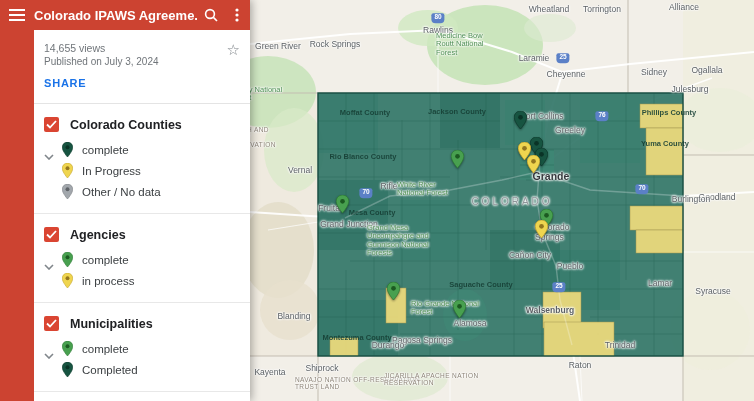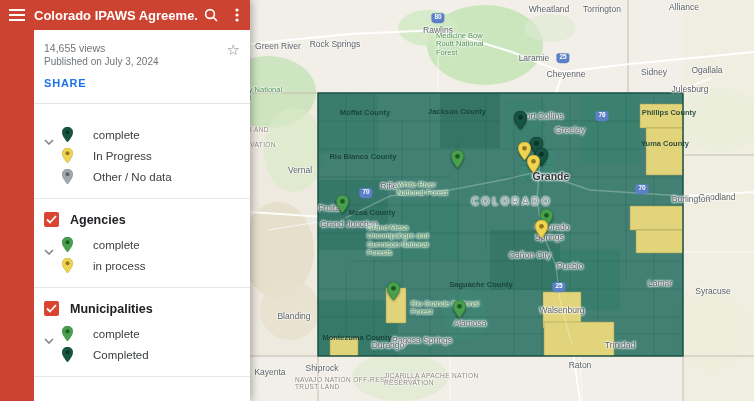--- a/index.html
+++ b/index.html
@@ -44,21 +44,21 @@
     letter-spacing:.8px;cursor:pointer}
 .star{position:absolute;top:12px;right:10px;color:#80868b;font-size:15px;cursor:pointer;line-height:1}
 .lg-sec{border-bottom:1px solid #e8e8e8;padding:13px 10px 14px 10px}
 .lg-head{display:flex;align-items:center;gap:11px}
 .lg-check{width:15px;height:15px;background:var(--checkred,#da4532);border-radius:2px;display:flex;
     align-items:center;justify-content:center;flex:none;cursor:pointer}
 .lg-title{font-size:12.5px;color:#202124;font-weight:bold}
 .lg-body{display:flex;margin-top:10px}
 .lg-chev{width:17px;flex:none;padding-top:4px;cursor:pointer}
 .lg-items{display:flex;flex-direction:column;gap:6px}
-.lg-item{display:flex;align-items:center;gap:20px;cursor:pointer}
+.lg-item{display:flex;align-items:center;gap:9px;cursor:pointer}
 .lg-pin{width:12px;display:flex;justify-content:center}
 .lg-label{font-size:11.5px;color:#3c4043}
 </style>
 </head>
 <body>
 
 <div class="app">
 
   <div class="map">
     <svg class="base" width="504" height="401" viewBox="0 0 504 401">
@@ -139,21 +139,21 @@
         <div class="lb lb-city" style="left: 50px; top: 118px; margin-top: 48px;">Vernal</div>
         <div class="lb lb-city" style="left: 292px; top: 112px;">Fort Collins</div>
         <div class="lb lb-city" style="left: 320px; top: 126px;">Greeley</div>
         <div class="lb lb-citylg" style="left: 301px; top: 171px;">Grande</div>
         <div class="lb lb-city" style="left: 139px; top: 182px;">Rifle</div>
         <div class="lb lb-city" style="left: 79px; top: 204px;">Fruita</div>
         <div class="lb lb-city" style="left: 99px; top: 220px;">Grand Junction</div>
         <div class="lb lb-city wrap" style="left: 310px; top: 223px; width: 50px;">Colorado Springs</div>
         <div class="lb lb-city" style="left: 280px; top: 251px;">Cañon City</div>
         <div class="lb lb-city" style="left: 320px; top: 262px;">Pueblo</div>
-        <div class="lb lb-city" style="left: 312px; top: 306px;">Walsenburg</div>
+        <div class="lb lb-city" style="left: 300px; top: 306px; font-weight: bold;">Walsenburg</div>
         <div class="lb lb-city" style="left: 322px; top: 341px; margin-left: 48px;">Trinidad</div>
         <div class="lb lb-city" style="left: 220px; top: 319px;">Alamosa</div>
         <div class="lb lb-city" style="left: 172px; top: 336px;">Pagosa Springs</div>
         <div class="lb lb-city" style="left: 138px; top: 341px;">Durango</div>
         <div class="lb lb-city" style="left: 44px; top: 312px;">Blanding</div>
         <div class="lb lb-city" style="left: 20px; top: 368px;">Kayenta</div>
         <div class="lb lb-city" style="left: 72px; top: 364px;">Shiprock</div>
         <div class="lb lb-city" style="left: 330px; top: 361px;">Raton</div>
         <div class="lb lb-city" style="left: 410px; top: 279px;">Lamar</div>
         <div class="lb lb-city" style="left: 463px; top: 287px;">Syracuse</div>
@@ -264,20 +264,28 @@
 
     <div class="panel">
       <div class="sb-info">
         <div class="views">14,655 views</div>
         <div class="published">Published on July 3, 2024</div>
         <a class="share">SHARE</a>
         <span class="star">☆</span>
       </div>
       <div class="legend">
           <div class="lg-sec">
+            <div class="lg-head">
+              <span class="lg-check">
+                <svg width="11" height="9" viewBox="0 0 11 9">
+                  <path d="M1 4.5L4 7.5 10 1" stroke="#fff" stroke-width="1.8" fill="none"></path>
+                </svg>
+              </span>
+              <span class="lg-title">Colorado Counties</span>
+            </div>
             <div class="lg-body">
               <span class="lg-chev"><svg width="10" height="6" viewBox="0 0 10 6">
                   <path d="M1 1l4 4 4-4" fill="none" stroke="#80868b" stroke-width="1.6"></path>
                 </svg></span>
               <div class="lg-items">
                 <div class="lg-item">
                   <span class="lg-pin">
                     <svg width="11" height="15" viewBox="0 0 14 20">
                       <path d="M7 0C3.13 0 0 3.13 0 7c0 5.25 7 13 7 13s7-7.75 7-13C14 3.13 10.87 0 7 0z" fill="#175441" stroke="#0c3a2c" stroke-width="0.8"></path>
                       <circle cx="7" cy="7" r="2.6" fill="#0a3326"></circle>

